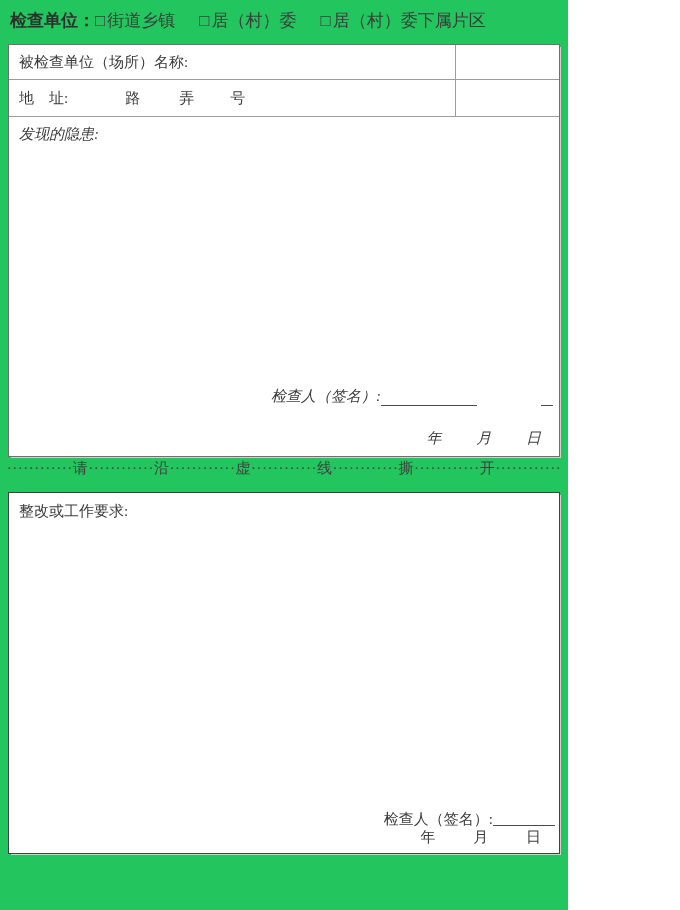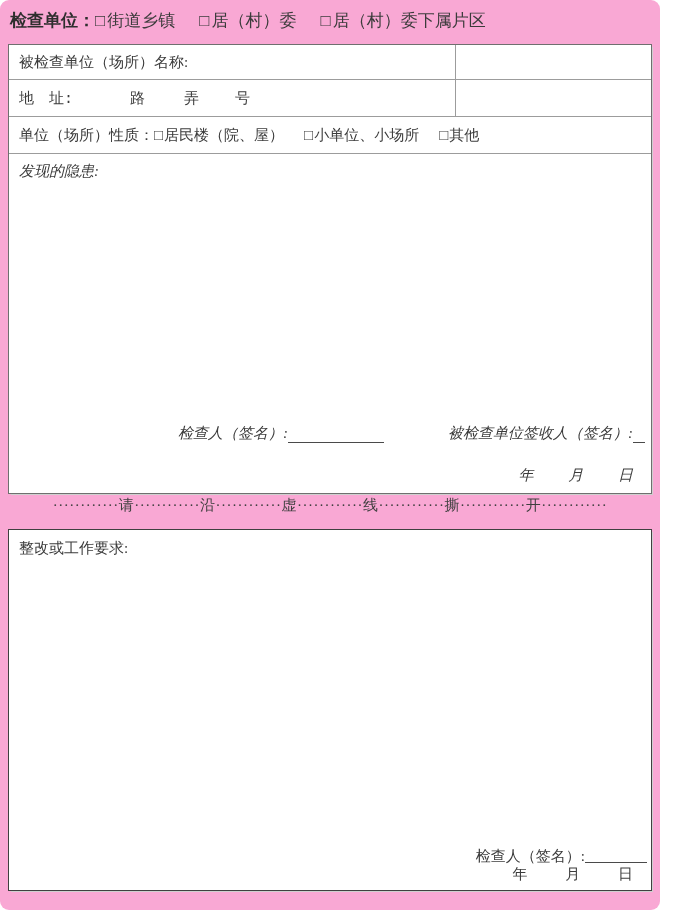--- a/index.html
+++ b/index.html
@@ -5,21 +5,21 @@
   * { margin: 0; padding: 0; box-sizing: border-box; }
   html, body { background: #ffffff; }
   body {
     width: 680px;
     height: 910px;
     font-family: "Liberation Serif", "DejaVu Serif", serif;
     color: #3b3b3b;
     font-size: 15px;
     overflow: hidden;
   }
-  .page { position: relative; width: 660px; height: 910px; background: #f9a8d4; border-radius: 9px; }
+  .page { position: relative; width: 568px; height: 910px; background: #22c55e; }
 
   
   .header {
     padding: 9px 0 0 10px;
     font-size: 17px;
     line-height: 23px;
     white-space: nowrap;
   }
   .hdr-label { font-weight: bold; color: #2e2e2e; }
   .hdr-opt { margin-right: 24px; }
@@ -28,21 +28,21 @@
   
   .form-table {
     margin: 12px 8px 0 8px;
     border: 1px solid #6f6f6f;
     box-shadow: 2px 2px 0 -1px #cfcfcf;
     background: #fff;
   }
   .row { display: flex; align-items: center; }
   .row + .row { border-top: 1px solid #9c9c9c; }
   .row-1 { height: 34px; }
-  .row-2 { height: 37px; font-family: Liberation Mono, monospace; }
+  .row-2 { height: 37px; }
   .row-3 { height: 37px; }
   .cell-left {
     width: 447px;
     height: 100%;
     border-right: 1px solid #9c9c9c;
     display: flex; align-items: center;
     padding-left: 10px;
   }
   .cell-right { flex: 1; height: 100%; display: flex; align-items: center; padding-left: 13px; }
   .row-3 { padding-left: 10px; }
@@ -140,35 +140,28 @@
 
     <div class="row row-2">
       <div class="cell-left">
         <span>地　址:</span>
         <span class="addr-unit-0">路</span>
         <span class="addr-unit-1">弄</span>
         <span class="addr-unit-2">号</span>
       </div>
     </div>
 
-    <div class="row row-3">
-      <span>单位（场所）性质：</span>
-        <span class="nature-opt" style="margin-left:0"><span class="cb">□</span><span>居民楼（院、屋）</span></span>
-        <span class="nature-opt"><span class="cb">□</span><span>小单位、小场所</span></span>
-        <span class="nature-opt"><span class="cb">□</span><span>其他</span></span>
-    </div>
 
     <div class="row row-hazards">
       <div class="hazards-label">发现的隐患:</div>
 
       <div class="sig-row">
         <span>检查人（签名）:</span>
           <span class="blank blank-inspector"></span>
         <span class="sig-gap"></span>
-        <span>被检查单位签收人（签名）:</span>
           <span class="blank blank-receiver"></span>
       </div>
 
       <div class="date-row">
         <span class="date-part">年</span>
         <span class="date-part">月</span>
         <span class="date-part">日</span>
       </div>
     </div>
 

